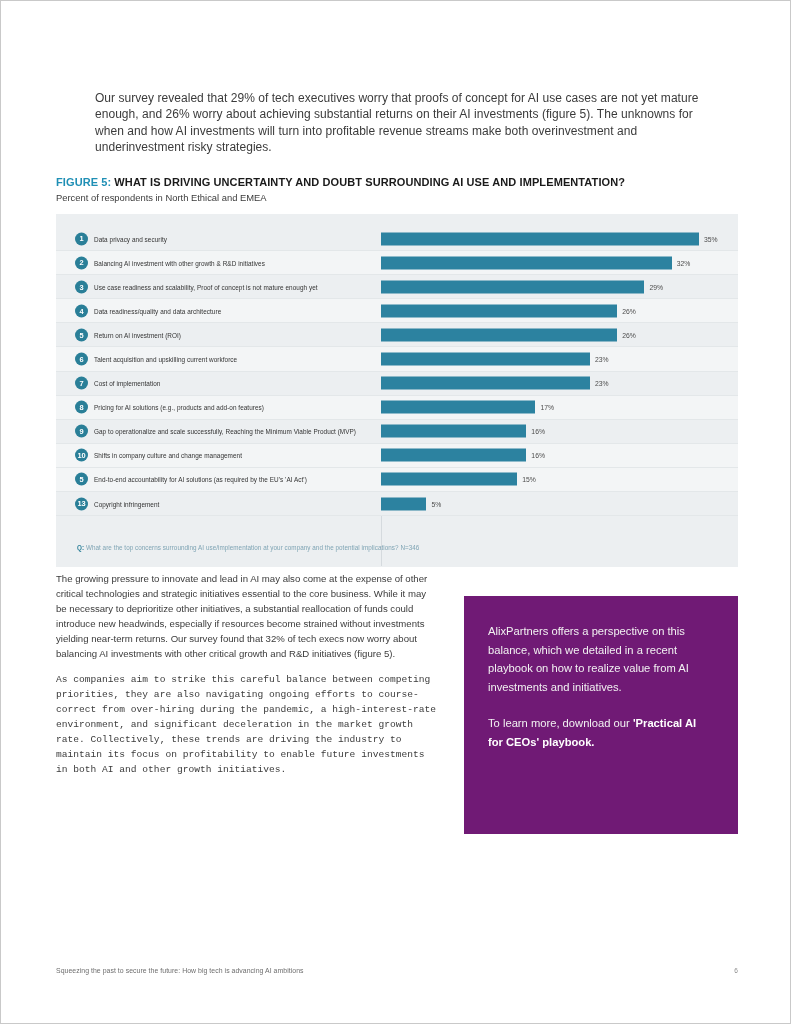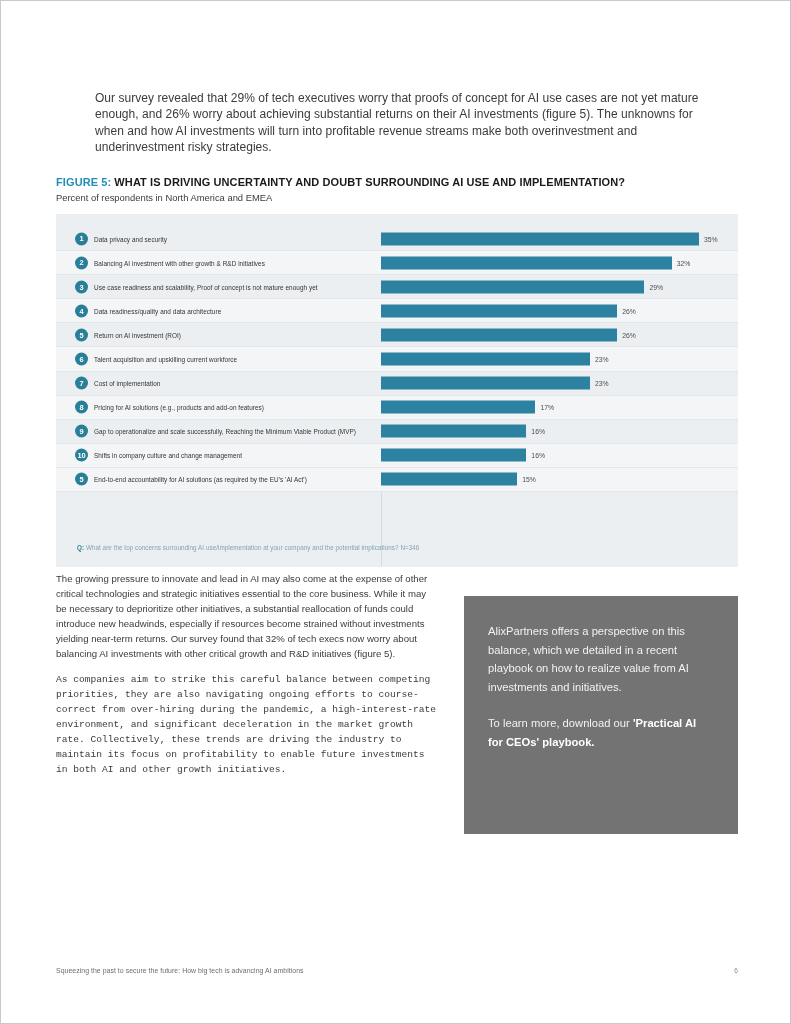--- a/index.html
+++ b/index.html
@@ -171,21 +171,21 @@
     color: #3b3b3b;
   }
   .bodycol p + p { margin-top: 10px; font-family: Liberation Mono, monospace; }
 
   .callout {
     position: absolute;
     left: 463px;
     top: 595px;
     width: 274px;
     height: 238px;
-    background: #737373;
+    background: #701a75;
     color: #f2f2f2;
     padding: 26px 26px 0 24px;
     font-size: 11.2px;
     line-height: 18.6px;
   }
   .callout p + p { margin-top: 18px; }
   .callout b { color: #ffffff; font-weight: bold; }
 
   
   .footer {
@@ -206,21 +206,21 @@
 <body>
 
 <div class="page">
 
   <p class="intro">Our survey revealed that 29% of tech executives worry that proofs of concept for AI use cases are not yet mature enough, and 26% worry about achieving substantial returns on their AI investments (figure 5). The unknowns for when and how AI investments will turn into profitable revenue streams make both overinvestment and underinvestment risky strategies.</p>
 
   <div class="fig-head">
     <span class="fig-label">FIGURE 5:</span>
     <span class="fig-title">WHAT IS DRIVING UNCERTAINTY AND DOUBT SURROUNDING AI USE AND IMPLEMENTATION?</span>
   </div>
-  <div class="fig-sub">Percent of respondents in North America and EMEA</div>
+  <div class="fig-sub">Percent of respondents in North Ethical and EMEA</div>
 
   <div class="chart">
     <div class="axis"></div>
     <div class="chart-rows" id="chart-rows">
         <div class="row">
           <div class="num">1</div>
           <div class="rowlabel">Data privacy and security</div>
           <div class="bar-wrap">
             <div class="bar" style="width: 318px; background: rgb(44, 130, 160);"></div>
             <span class="barval">35%</span>
@@ -297,20 +297,28 @@
             <div class="bar" style="width: 145.371px; background: rgb(44, 130, 160);"></div>
             <span class="barval">16%</span>
           </div>
         </div>
         <div class="row alt">
           <div class="num">5</div>
           <div class="rowlabel">End-to-end accountability for AI solutions (as required by the EU's 'AI Act')</div>
           <div class="bar-wrap">
             <div class="bar" style="width: 136.286px; background: rgb(44, 130, 160);"></div>
             <span class="barval">15%</span>
+          </div>
+        </div>
+        <div class="row">
+          <div class="num">13</div>
+          <div class="rowlabel">Copyright infringement</div>
+          <div class="bar-wrap">
+            <div class="bar" style="width: 45.4286px; background: rgb(44, 130, 160);"></div>
+            <span class="barval">5%</span>
           </div>
         </div>
       </div>
     <div class="qline">
       <b>Q:</b><span> What are the top concerns surrounding AI use/implementation at your company and the potential implications? N=346</span>
     </div>
   </div>
 
   <div class="bodycol">
     <p>The growing pressure to innovate and lead in AI may also come at the expense of other critical technologies and strategic initiatives essential to the core business. While it may be necessary to deprioritize other initiatives, a substantial reallocation of funds could introduce new headwinds, especially if resources become strained without investments yielding near-term returns. Our survey found that 32% of tech execs now worry about balancing AI investments with other critical growth and R&amp;D initiatives (figure 5).</p>

